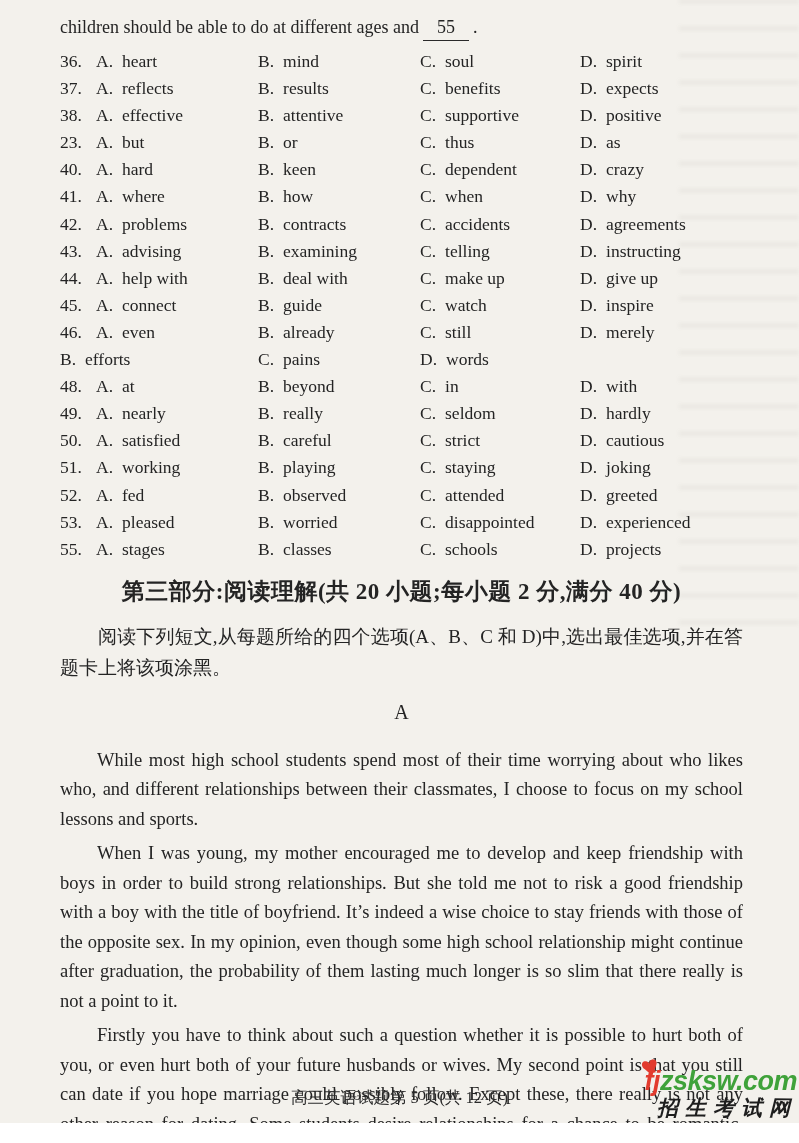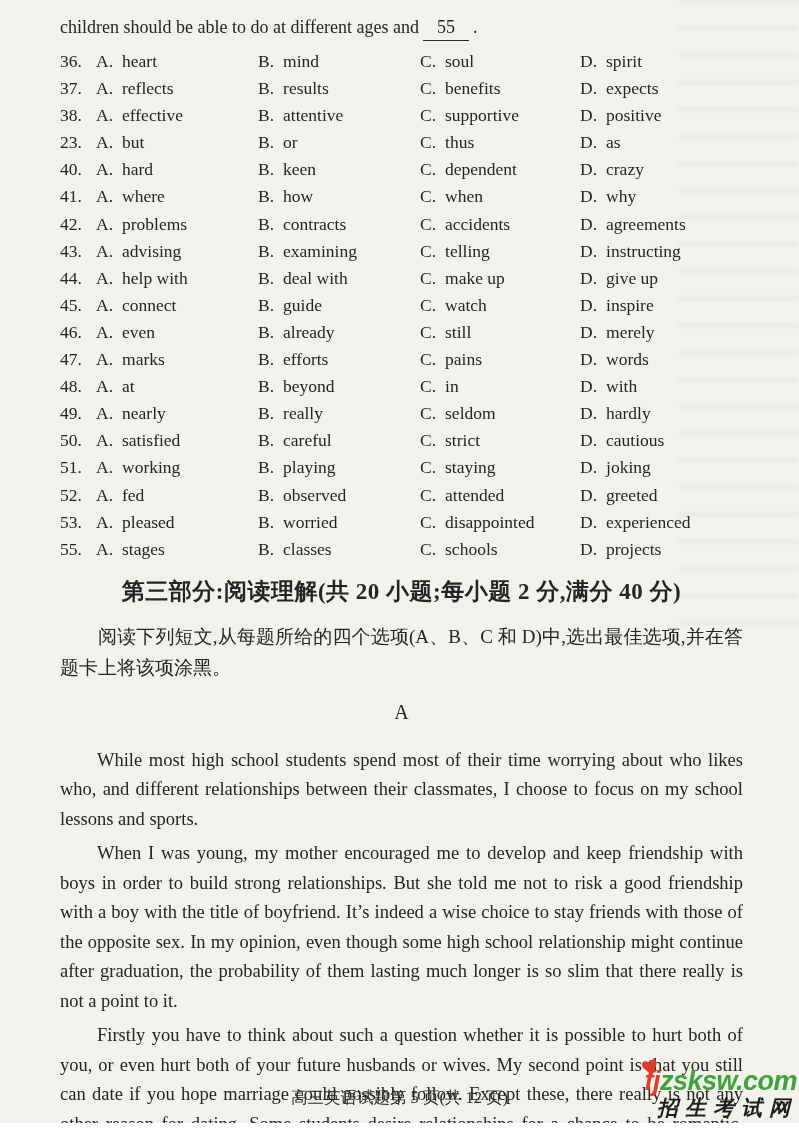--- a/index.html
+++ b/index.html
@@ -178,21 +178,20 @@
           <span class="q-cell"><span class="q-letter">C.</span><span class="q-word">watch</span></span>
           <span class="q-cell"><span class="q-letter">D.</span><span class="q-word">inspire</span></span>
         </div>
         <div class="q-row">
           <span class="q-cell"><span class="q-num">46.</span><span class="q-letter">A.</span><span class="q-word">even</span></span>
           <span class="q-cell"><span class="q-letter">B.</span><span class="q-word">already</span></span>
           <span class="q-cell"><span class="q-letter">C.</span><span class="q-word">still</span></span>
           <span class="q-cell"><span class="q-letter">D.</span><span class="q-word">merely</span></span>
         </div>
         <div class="q-row">
-          <span class="q-cell"><span class="q-num">47.</span><span class="q-letter">A.</span><span class="q-word">marks</span></span>
           <span class="q-cell"><span class="q-letter">B.</span><span class="q-word">efforts</span></span>
           <span class="q-cell"><span class="q-letter">C.</span><span class="q-word">pains</span></span>
           <span class="q-cell"><span class="q-letter">D.</span><span class="q-word">words</span></span>
         </div>
         <div class="q-row">
           <span class="q-cell"><span class="q-num">48.</span><span class="q-letter">A.</span><span class="q-word">at</span></span>
           <span class="q-cell"><span class="q-letter">B.</span><span class="q-word">beyond</span></span>
           <span class="q-cell"><span class="q-letter">C.</span><span class="q-word">in</span></span>
           <span class="q-cell"><span class="q-letter">D.</span><span class="q-word">with</span></span>
         </div>

